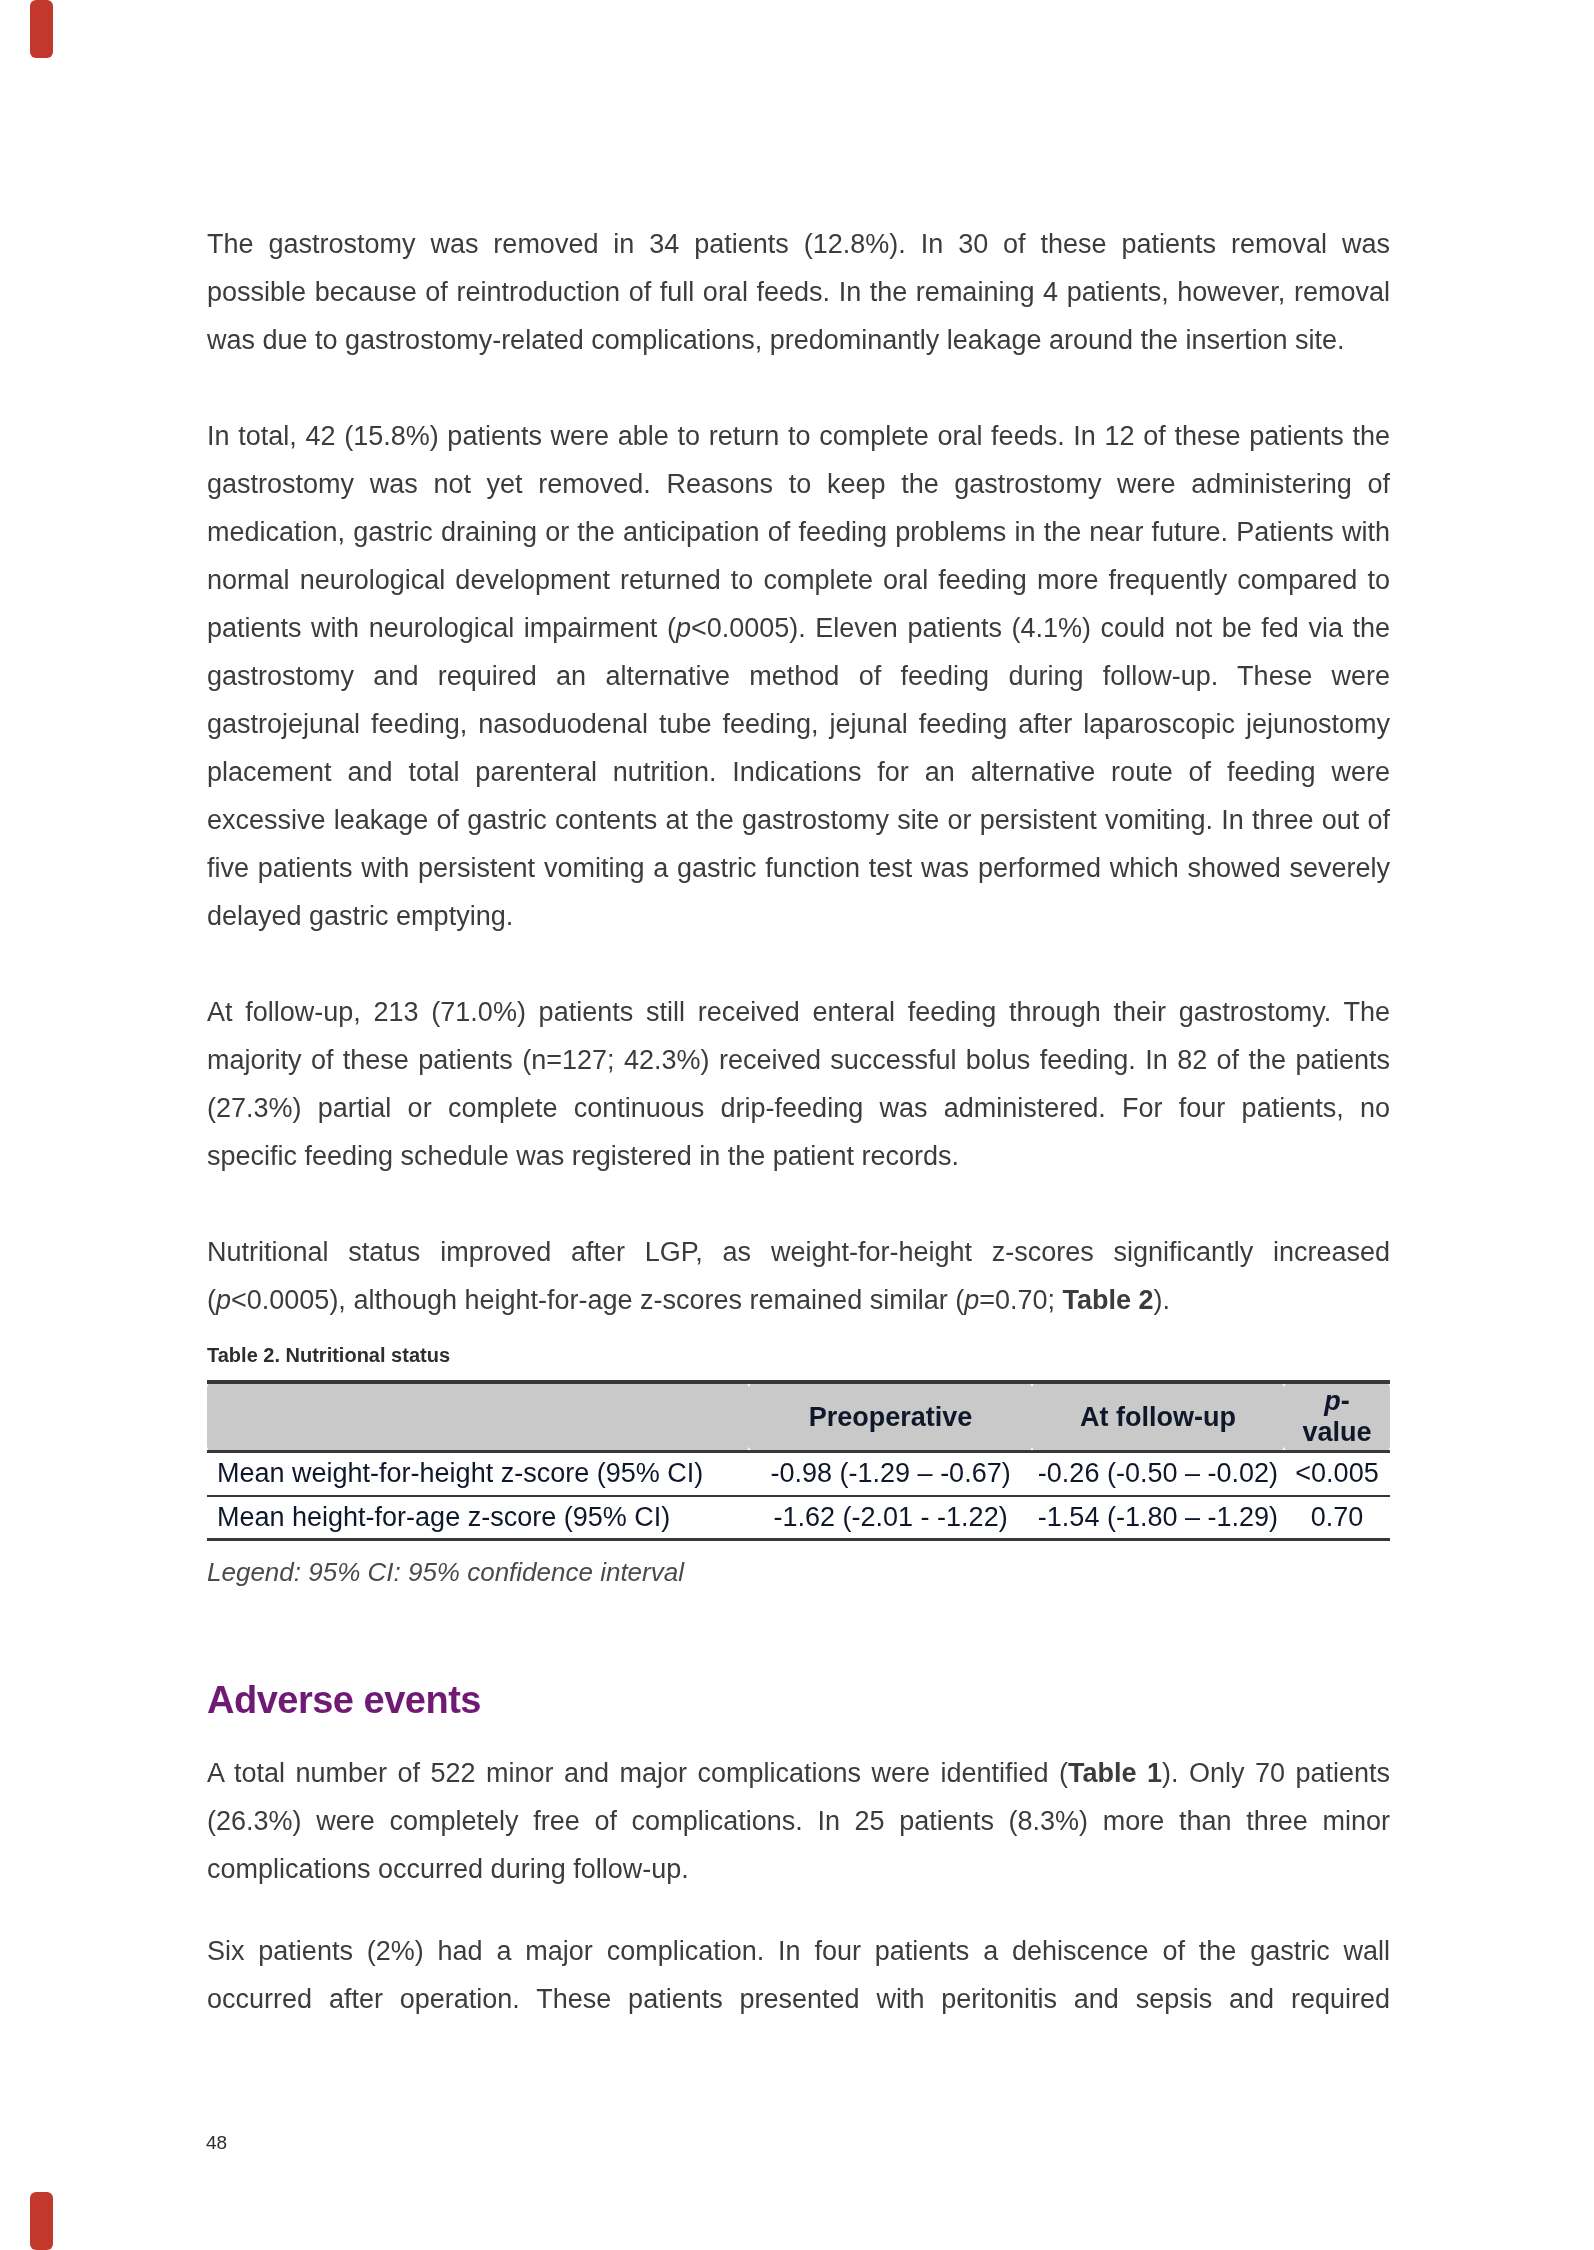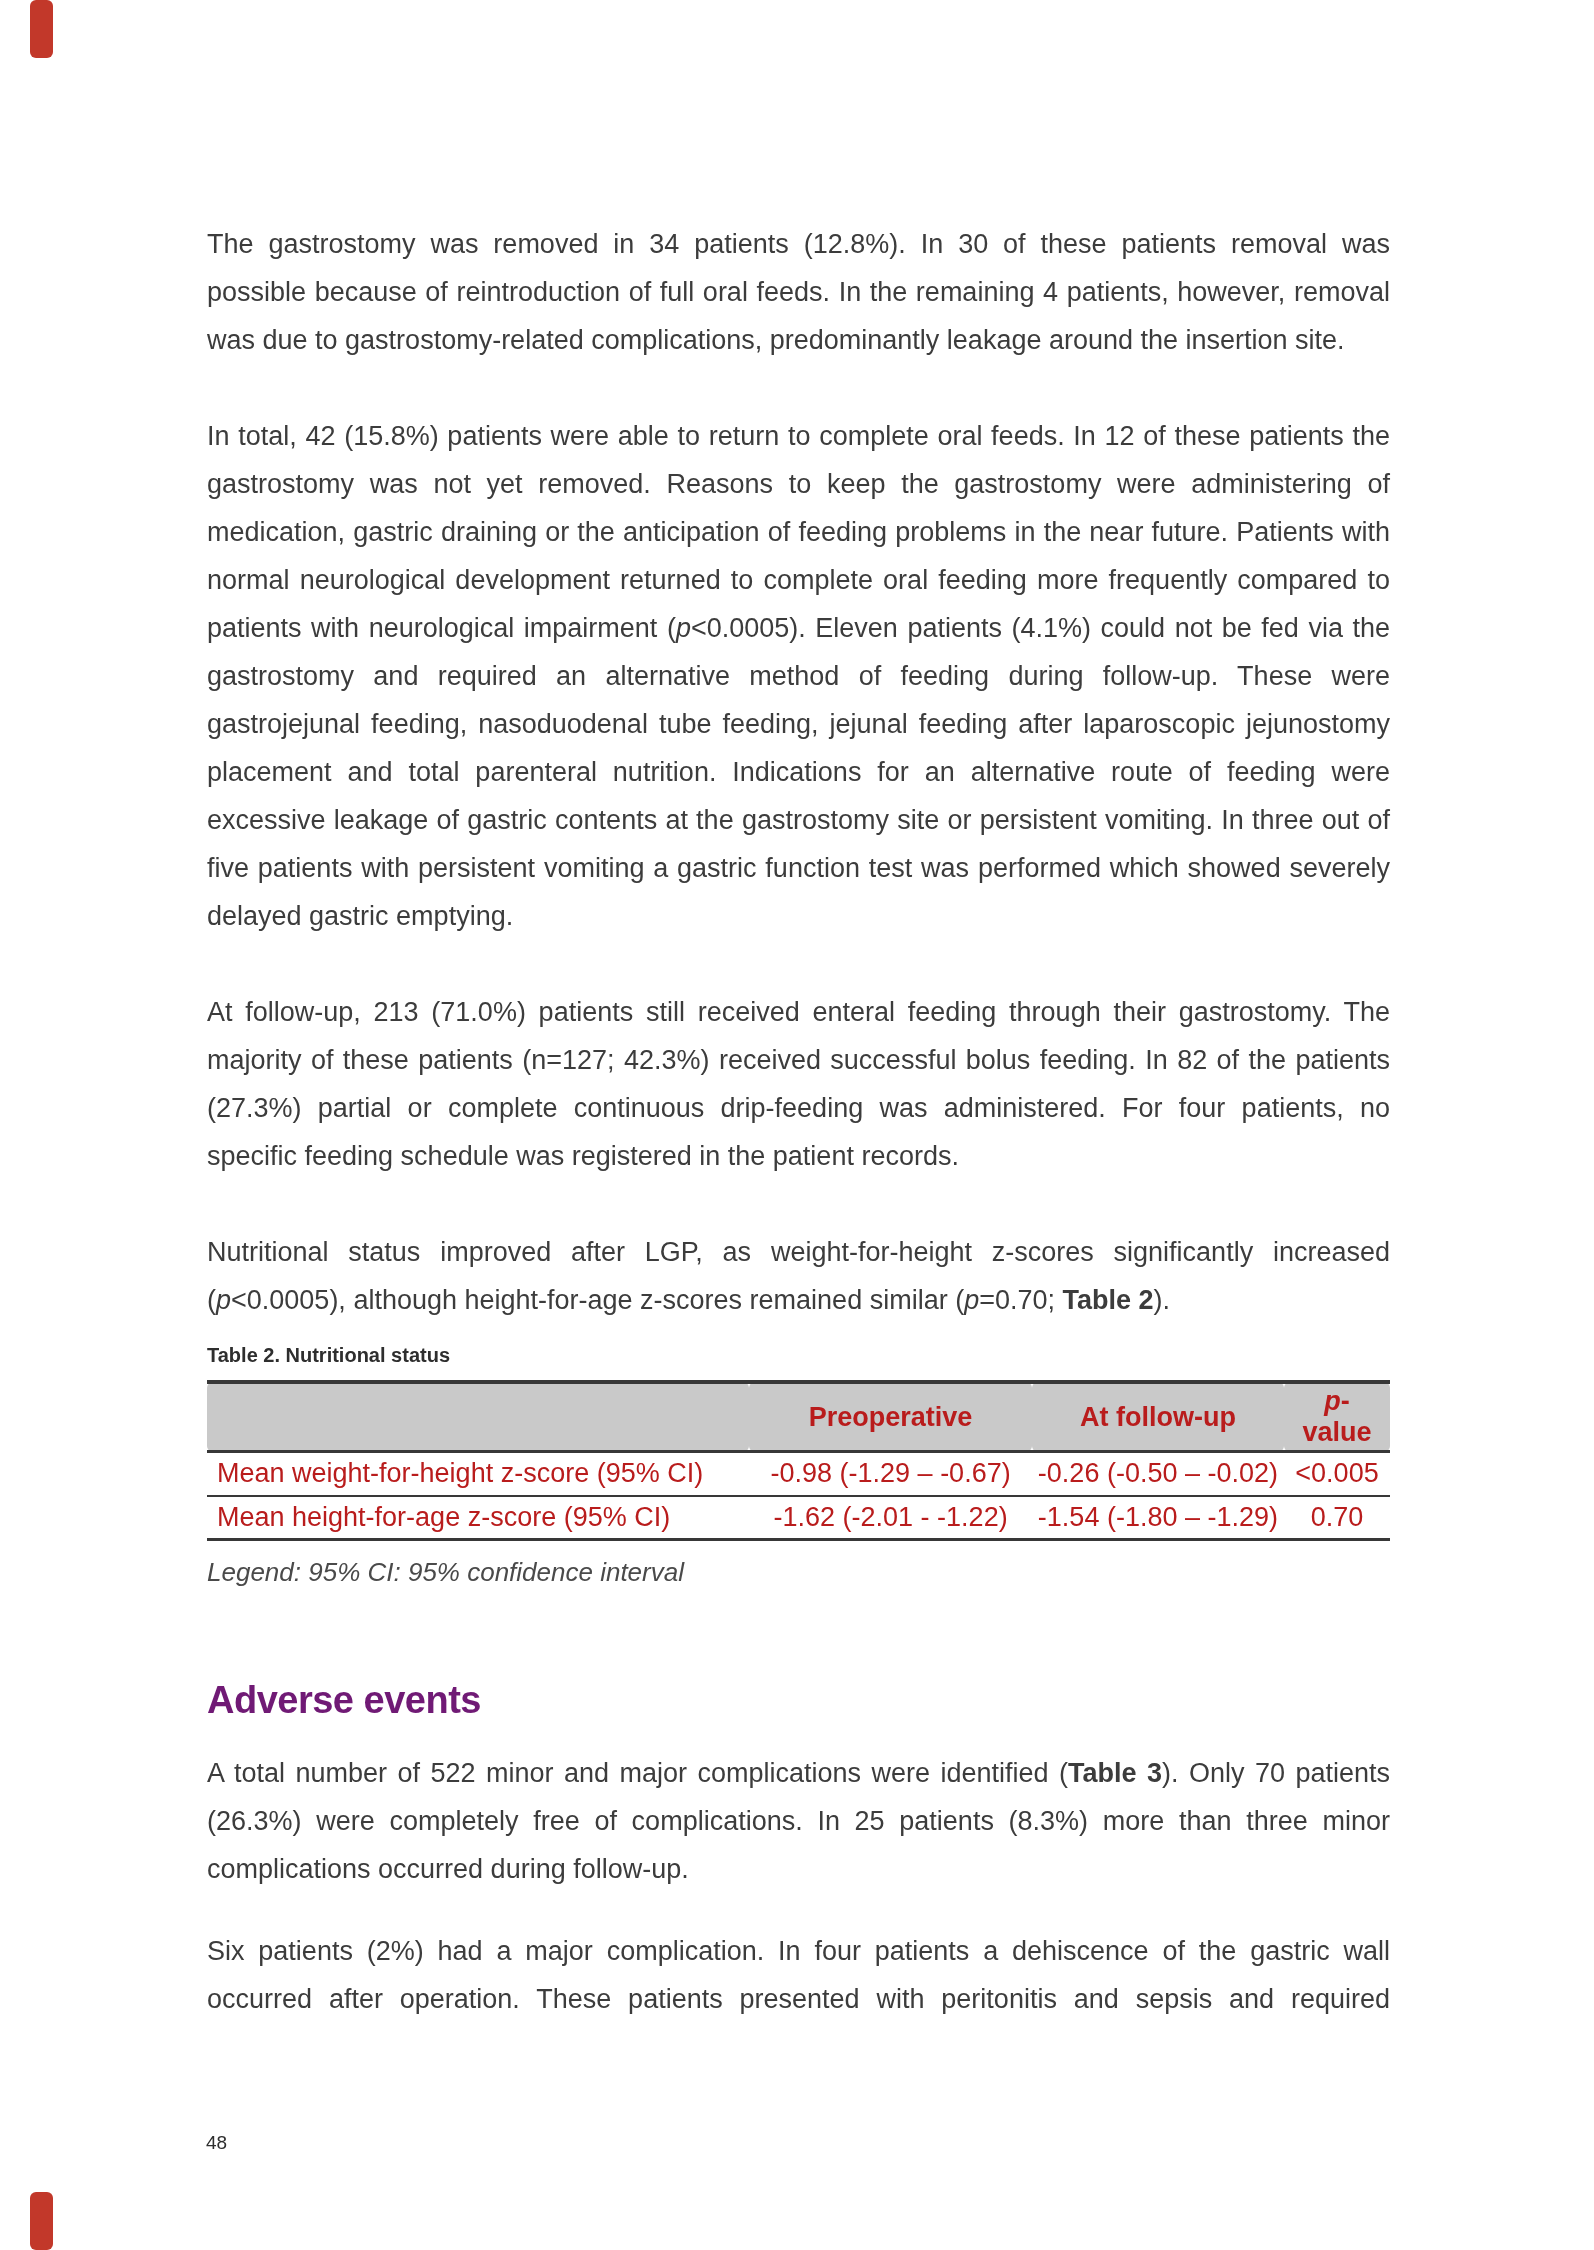--- a/index.html
+++ b/index.html
@@ -39,21 +39,21 @@
     line-height:34px;
     color:#2e2e2e;
     margin:6px 0 8px 0;
   }
   table.data {
     width:100%;
     border-collapse:collapse;
     border-top:4px solid #383838;
     border-bottom:3px solid #383838;
     font-size:27px;
-    color:#b91c1c;
+    color:#0f172a;
   }
   table.data thead th {
     font-weight:bold;
     height:44px;
     border-bottom:3px solid #383838;
     text-align:center;
     padding:2px 6px;
   }
   table.data tbody td {
     height:44px;
@@ -140,21 +140,21 @@
           <td>-1.54 (-1.80 – -1.29)</td>
           <td>0.70</td>
         </tr>
       </tbody>
     </table>
 
     <div class="legend">Legend: 95% CI: 95% confidence interval</div>
 
     <h2 class="section">Adverse events</h2>
 
-    <p class="body p5"><span>A total number of 522 minor and major complications were identified (</span><span class="b">Table 3</span><span>). Only 70 patients (26.3%) were completely free of complications. In 25 patients (8.3%) more than three minor complications occurred during follow-up.</span></p>
+    <p class="body p5"><span>A total number of 522 minor and major complications were identified (</span><span class="b">Table 1</span><span>). Only 70 patients (26.3%) were completely free of complications. In 25 patients (8.3%) more than three minor complications occurred during follow-up.</span></p>
 
     <p class="body p6 last-justified"><span>Six patients (2%) had a major complication. In four patients a dehiscence of the gastric wall occurred after operation. These patients presented with peritonitis and sepsis and required</span></p>
 
   </div>
 
   <div class="page-number">48</div>
 
 </div>
 
 </body></html>

